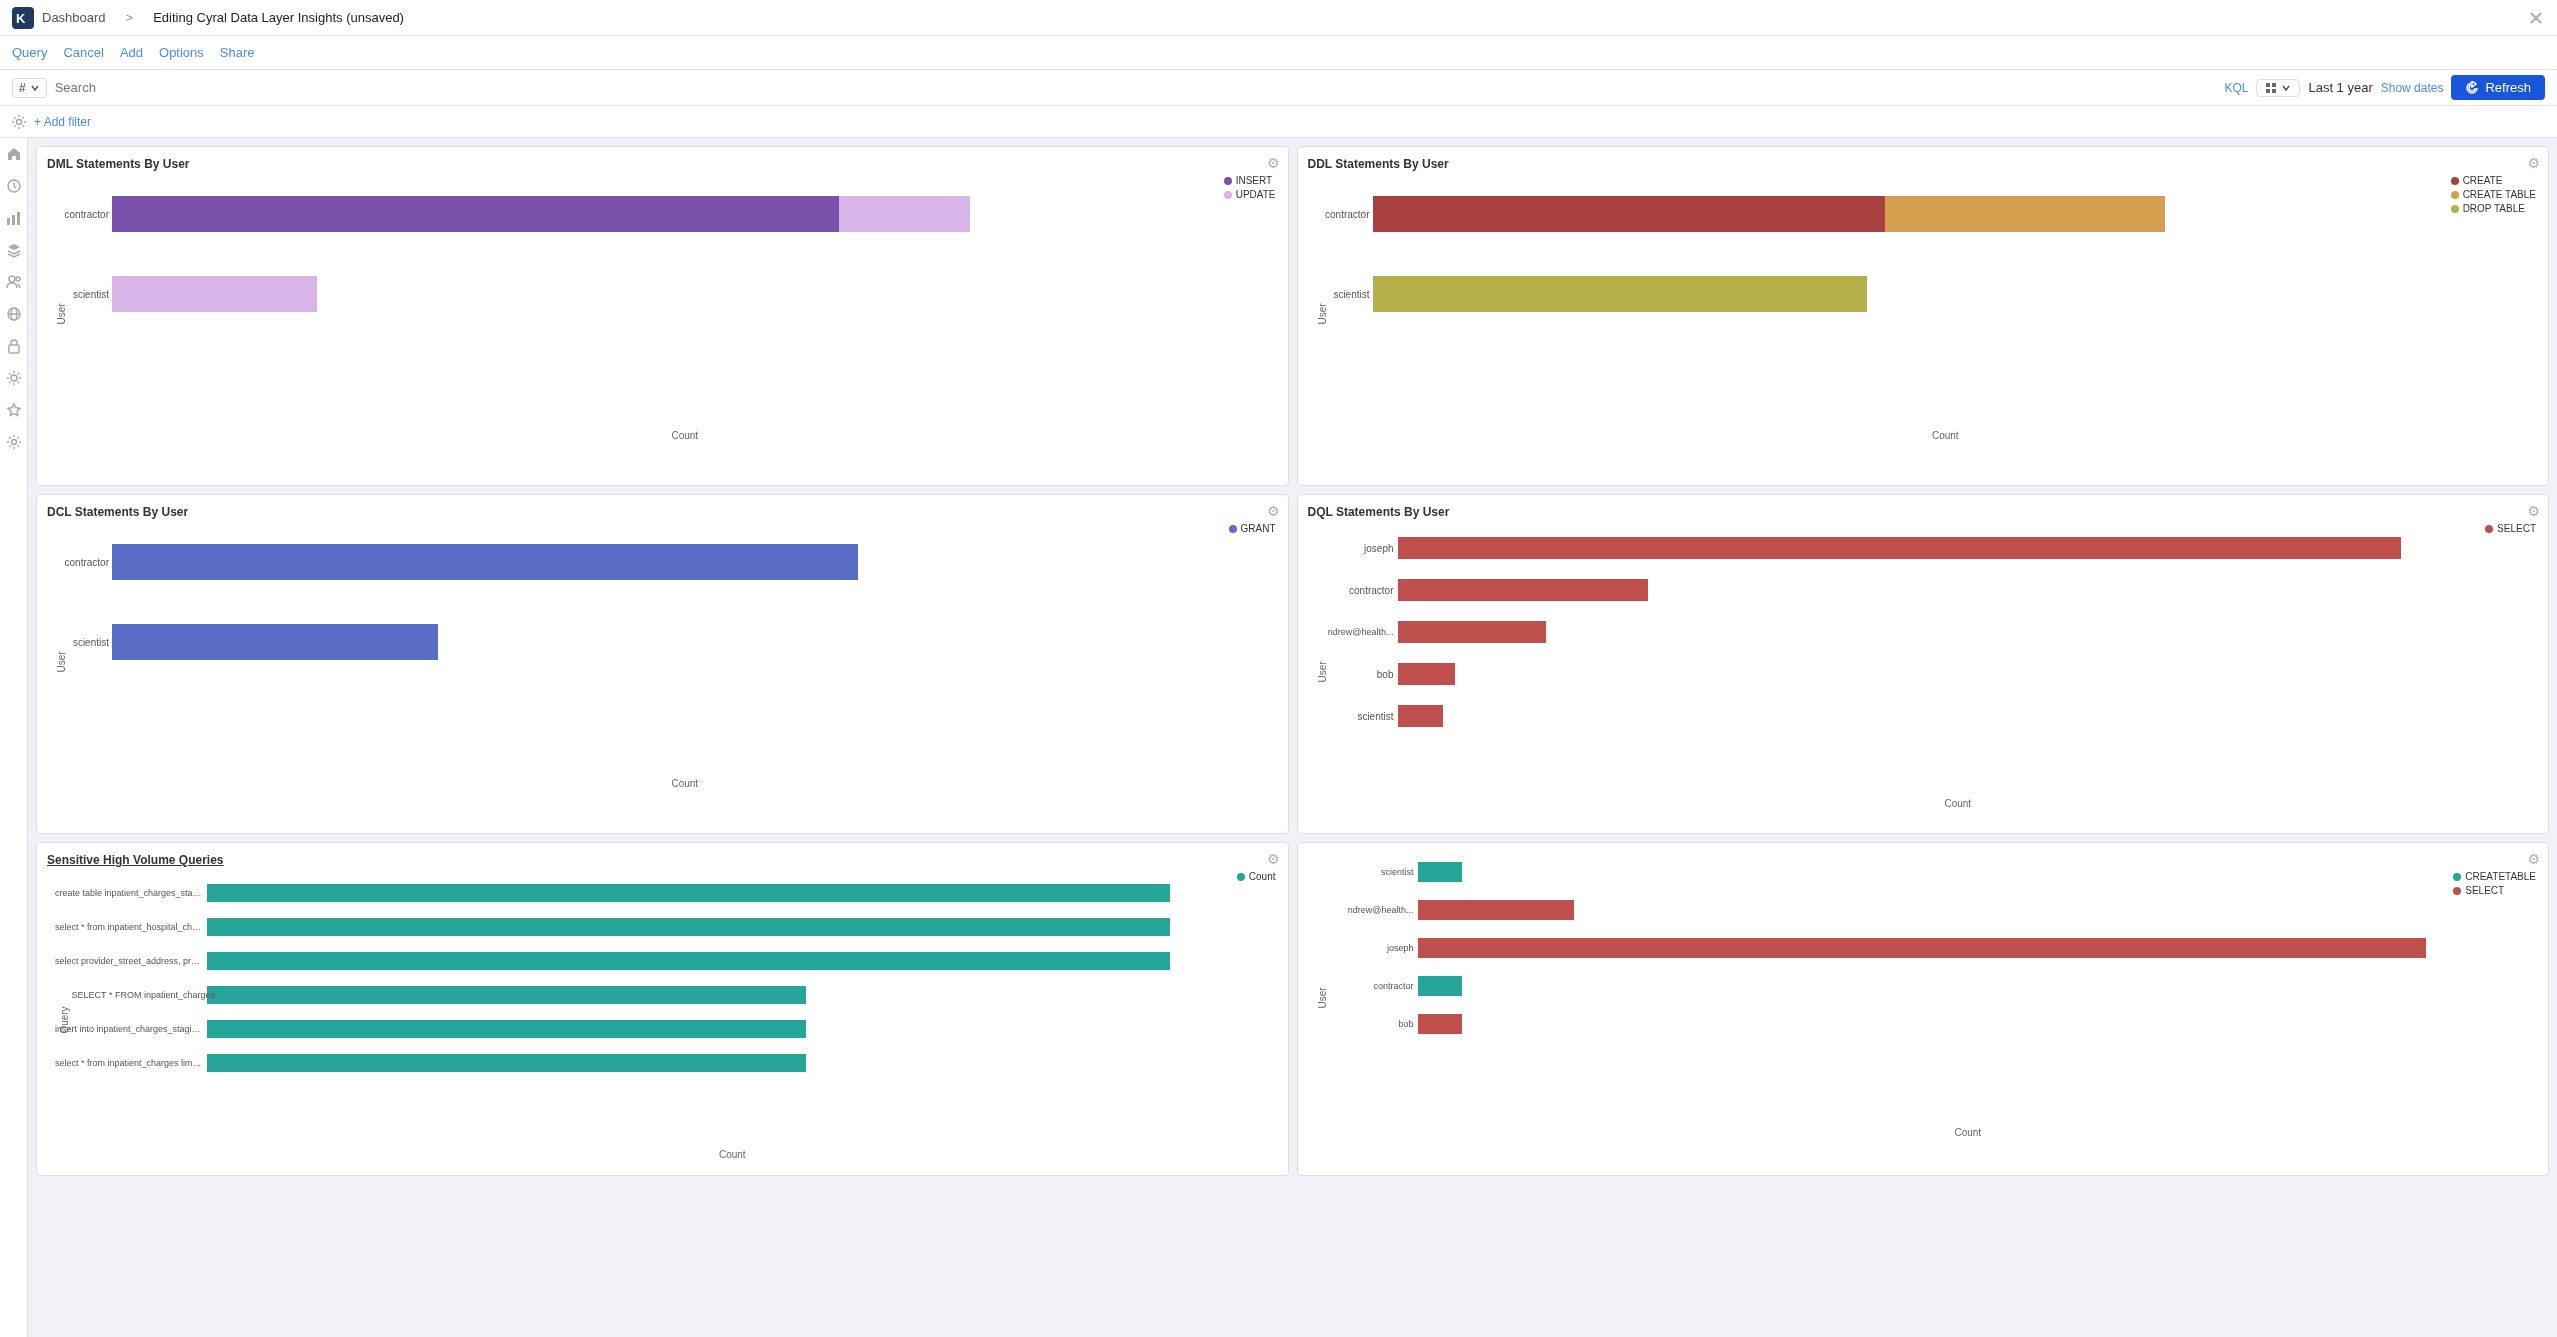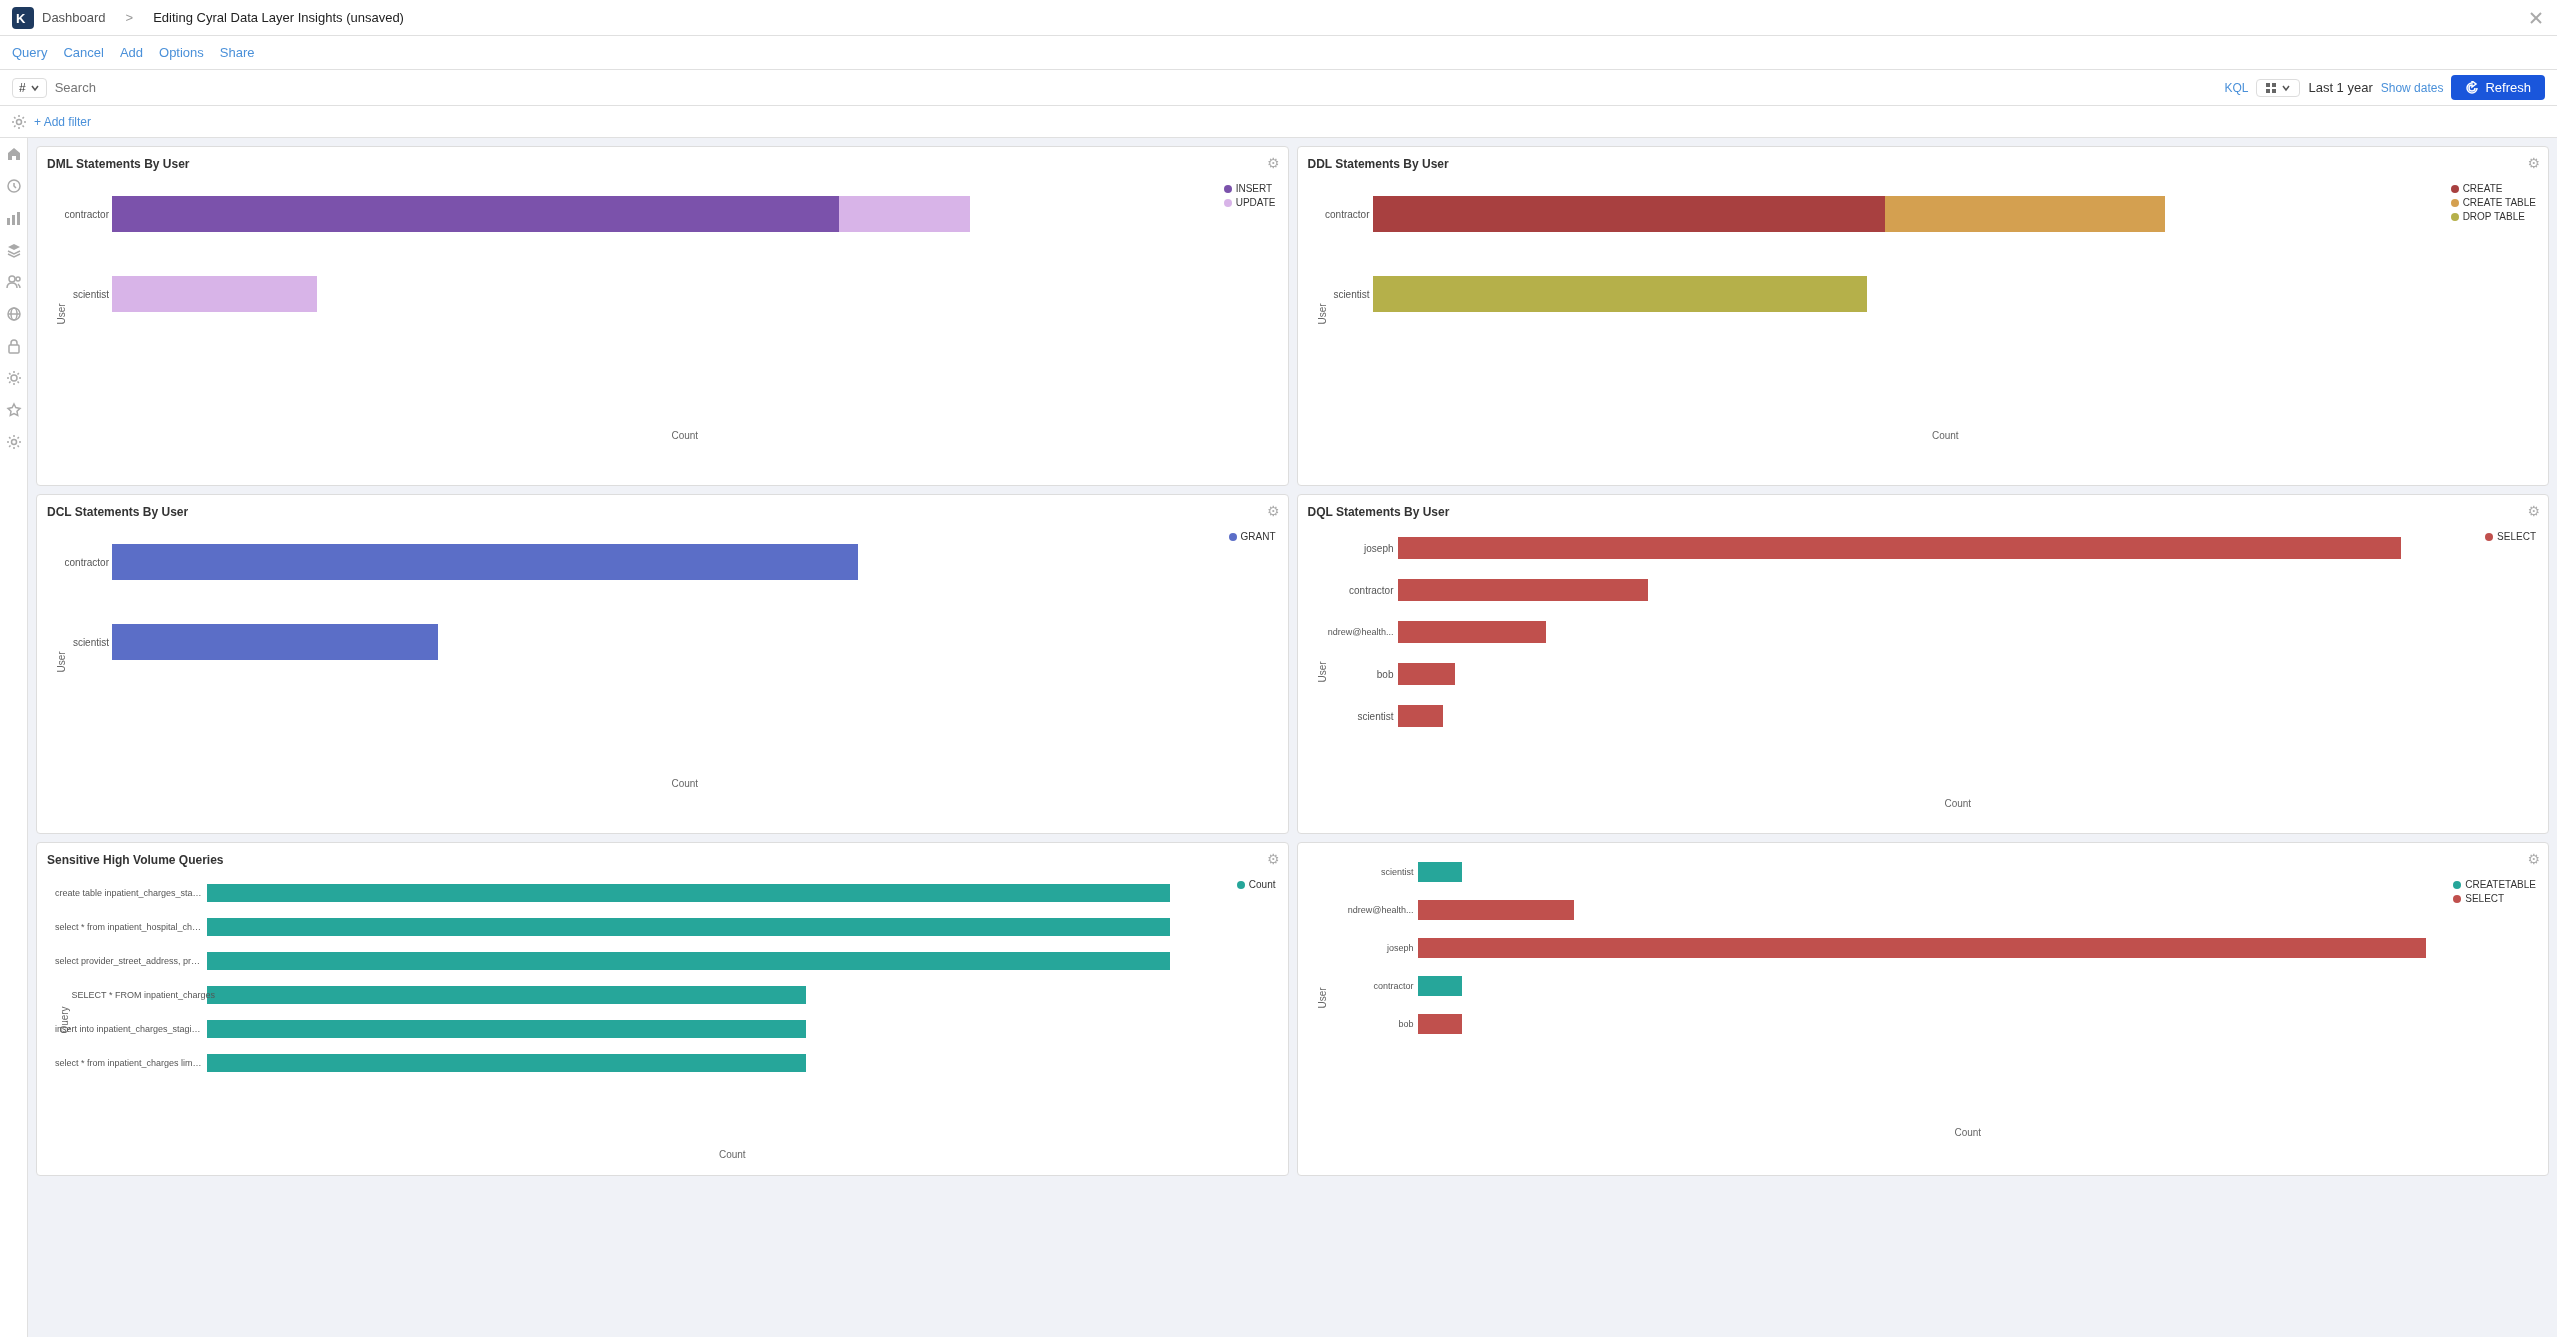--- a/index.html
+++ b/index.html
@@ -68,21 +68,21 @@
     .main { flex: 1; overflow: auto; padding: 8px; background: #f0f2f7; }
     .charts-grid { display: grid; grid-template-columns: 1fr 1fr; gap: 8px; }
     .chart-panel {
       background: #fff; border: 1px solid #ddd; border-radius: 4px;
       padding: 10px; position: relative; min-height: 340px;
     }
     .chart-title { font-size: 12px; font-weight: 600; color: #333; margin-bottom: 8px; }
     .chart-gear { position: absolute; top: 8px; right: 8px; opacity: 0.4; cursor: pointer; font-size: 14px; }
 
     
-    .chart-legend { position: absolute; top: 36px; right: 12px; display: flex; flex-direction: column; gap: 3px; font-size: 10px; }
+    .chart-legend { position: absolute; top: 28px; right: 12px; display: flex; flex-direction: column; gap: 3px; font-size: 10px; }
     .legend-item { display: flex; align-items: center; gap: 4px; }
     .legend-dot { width: 8px; height: 8px; border-radius: 50%; }
   </style>
 </head>
 <body>
 
 <div class="top-bar">
   <svg width="22" height="22" viewBox="0 0 22 22">
     <rect width="22" height="22" rx="4" fill="#1e3a5f"></rect>
     <text x="4" y="16" fill="white" font-size="13" font-weight="bold">K</text>
@@ -322,21 +322,21 @@
             <div style="height:22px;width:5%;background:#c0504d;"></div>
           </div>
           <div style="display:flex;align-items:center;height:32px;">
             <span style="position:absolute;left:6px;font-size:10px;color:#555;width:80px;text-align:right;">scientist</span>
             <div style="height:22px;width:4%;background:#c0504d;"></div>
           </div>
           <div style="position:absolute;bottom:8px;left:90px;right:20px;text-align:center;font-size:10px;color:#666;">Count</div>
         </div>
       </div>
 
-      <div class="chart-panel" style="min-height:280px;">
+      <div class="chart-panel" style="min-height:280px;text-decoration:underline;">
         <div class="chart-title">Sensitive High Volume Queries</div>
         <span class="chart-gear">⚙</span>
         <div class="chart-legend">
           <div class="legend-item">
               <div class="legend-dot" style="background:#26a69a"></div>
               <span>Count</span>
             </div>
         </div>
         <div style="position:relative; padding-left:160px; padding-bottom:25px; padding-top:5px; height:290px;">
           <div style="position:absolute;left:4px;top:50%;font-size:10px;color:#666;transform:translateY(-50%) rotate(-90deg);white-space:nowrap;">Query</div>

